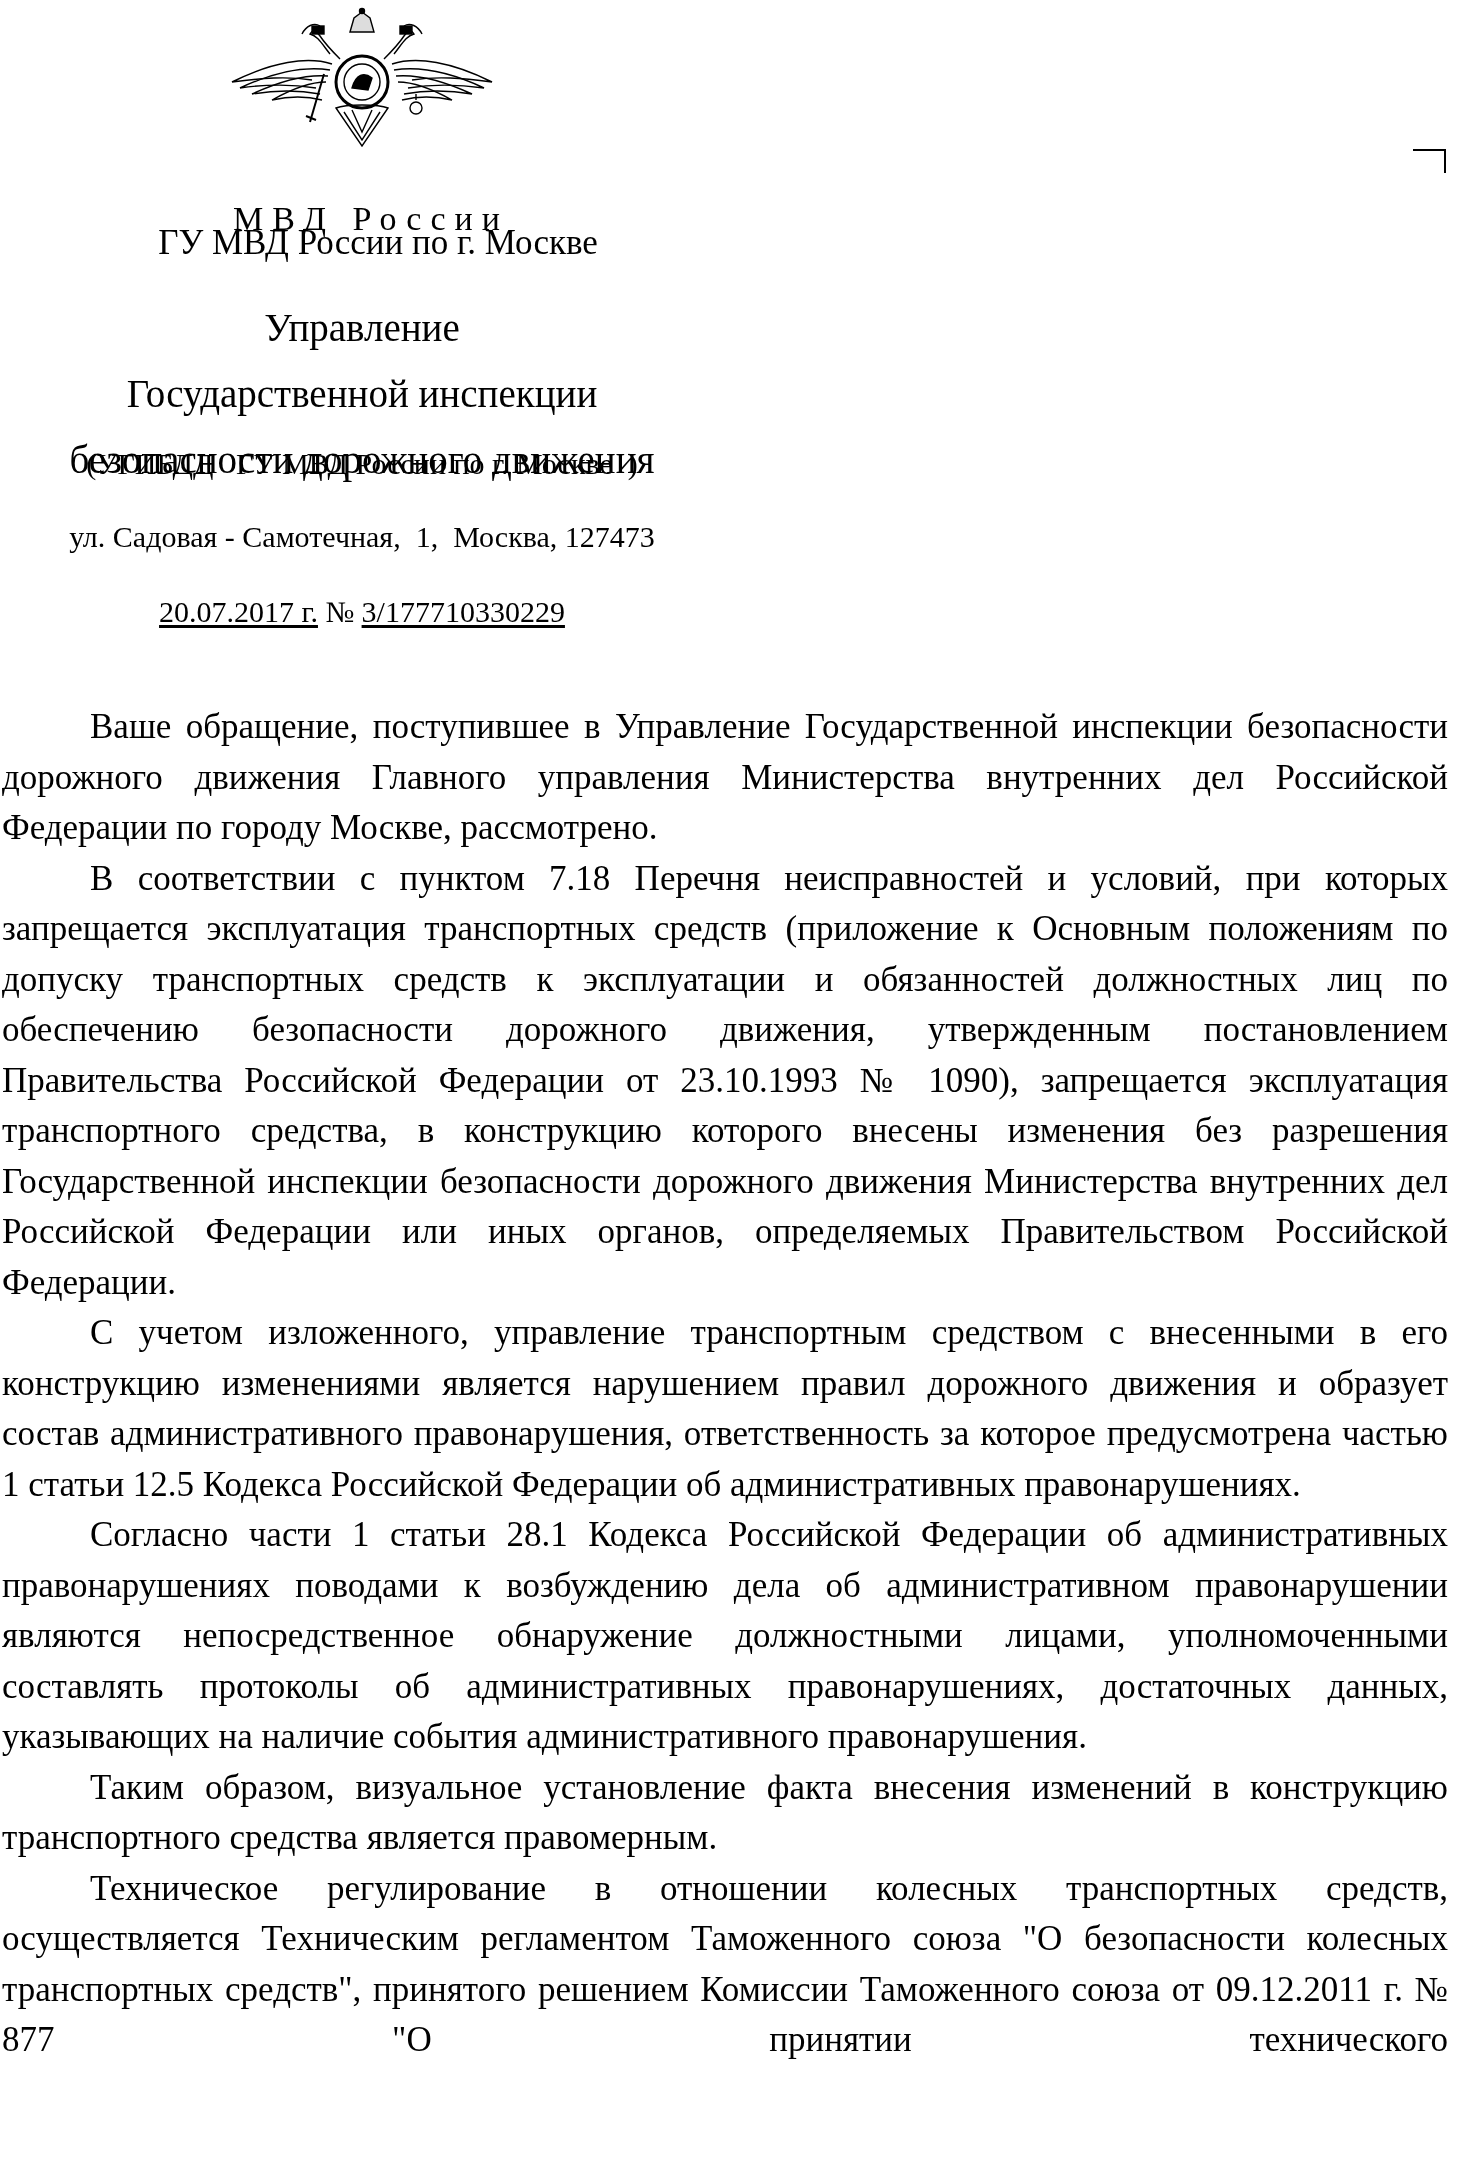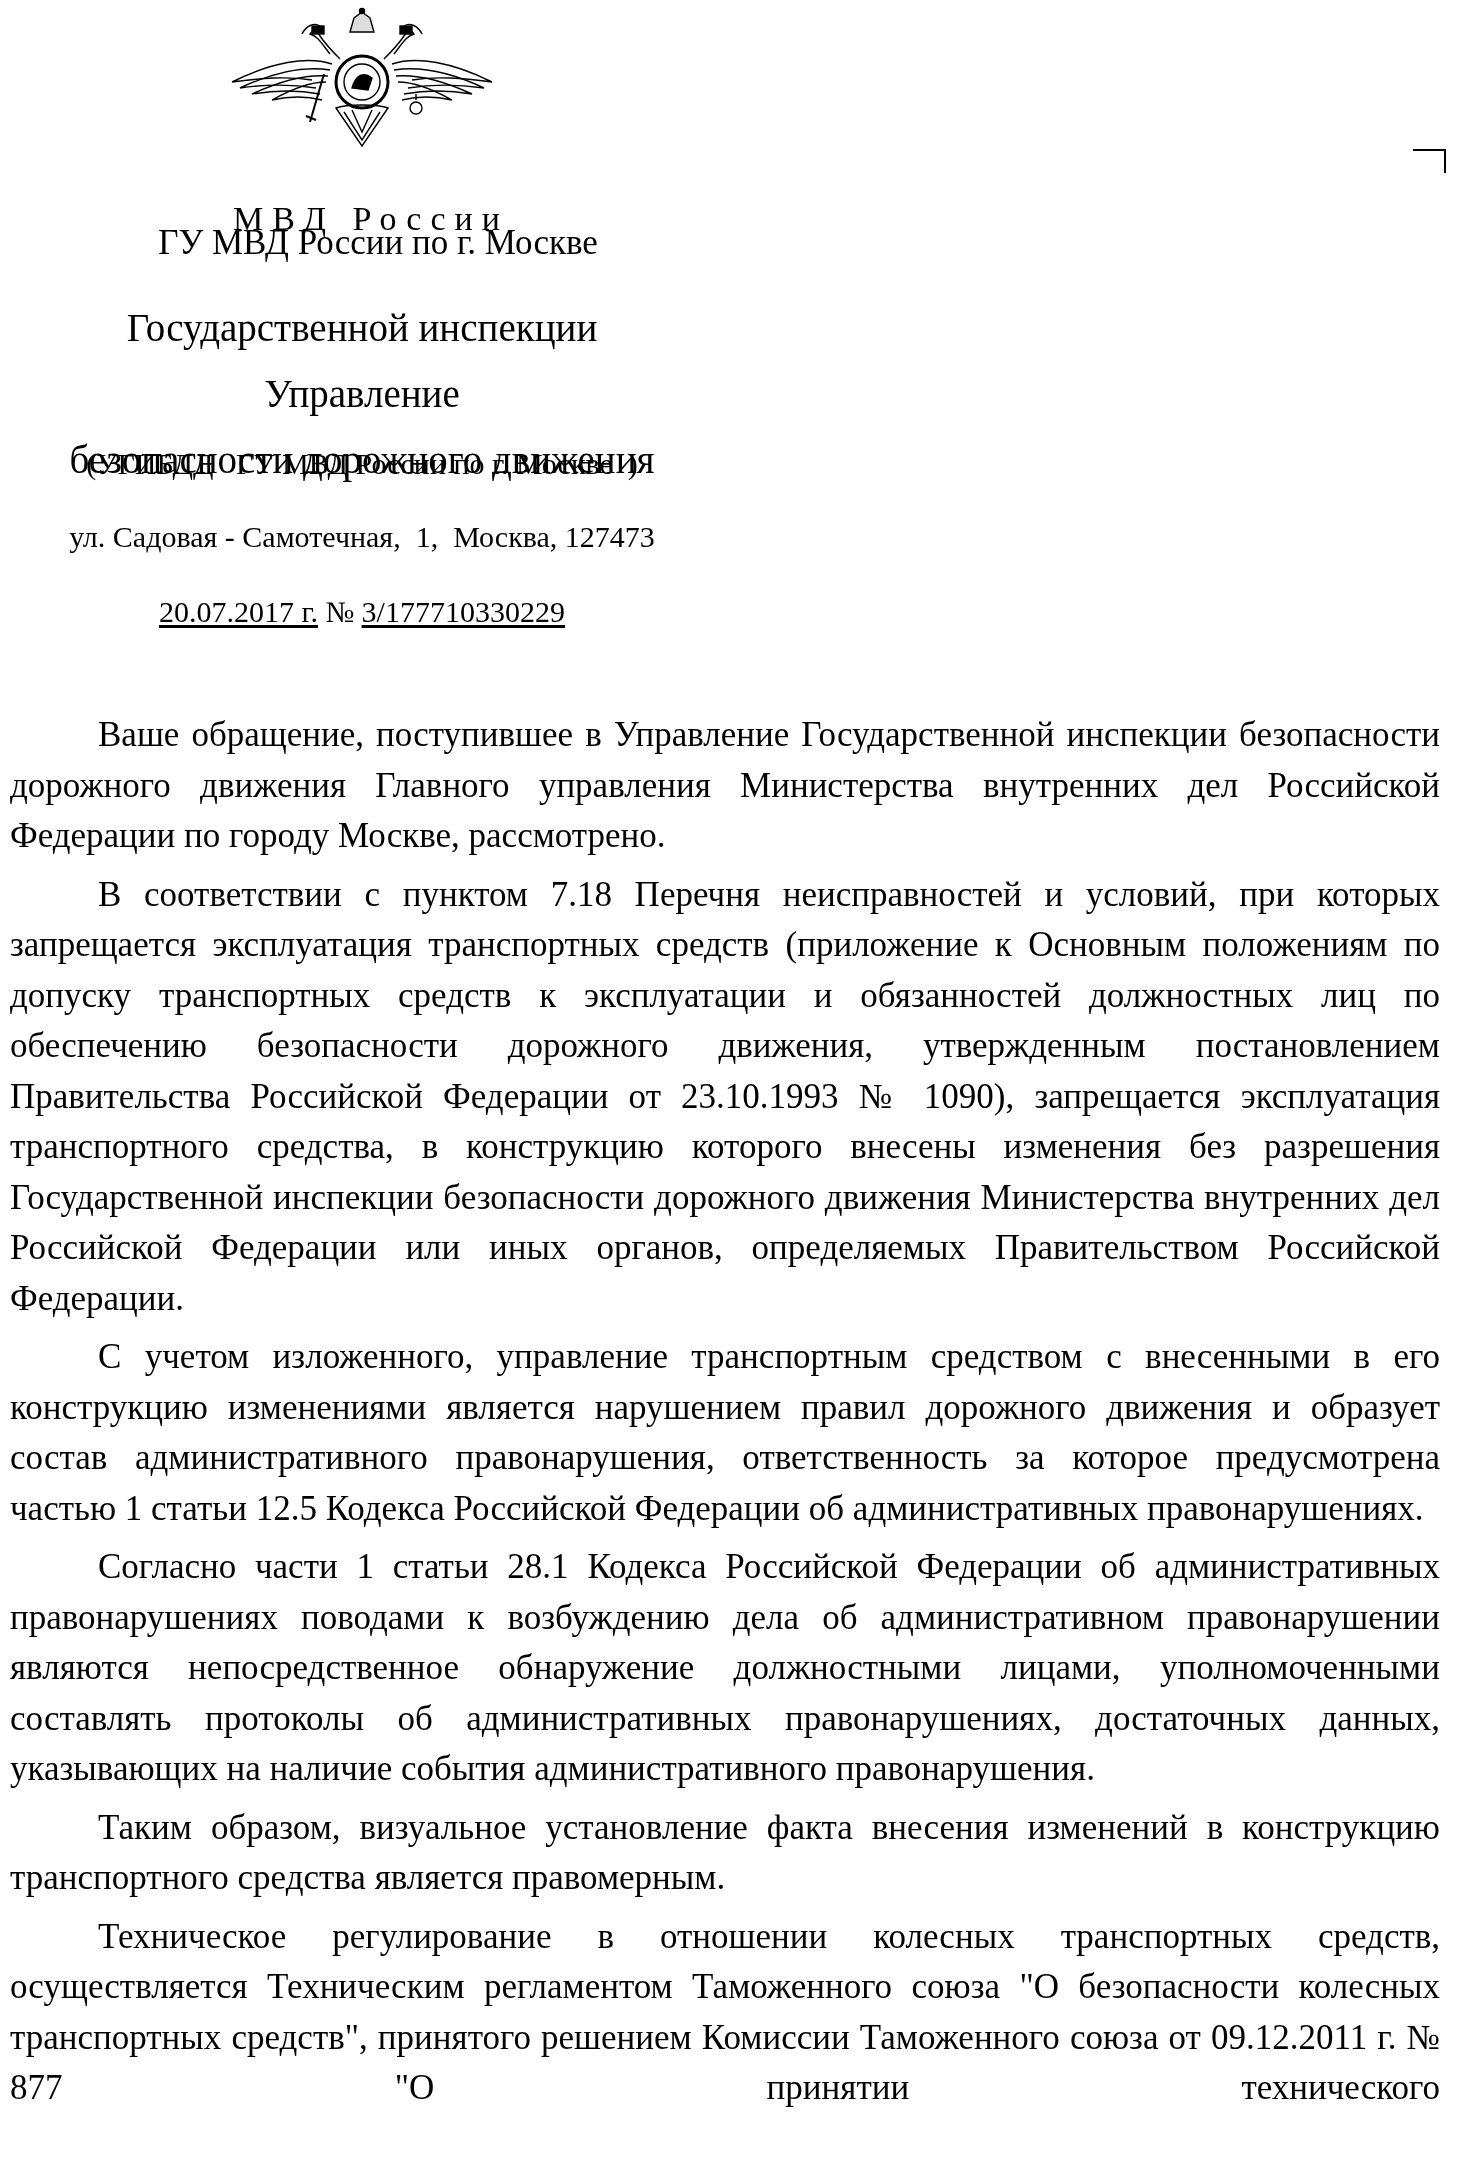--- a/index.html
+++ b/index.html
@@ -72,21 +72,21 @@
     }
     .body-text {
       position: absolute;
       left: 2px;
       top: 702px;
       width: 1446px;
       font-size: 35px;
       line-height: 50.5px;
     }
     .body-text p {
-      margin: 8px;
+      margin: 0;
       text-indent: 88px;
       text-align: justify;
       text-align-last: left;
     }
     .body-text p.last-page-para {
       text-align-last: justify;
     }
   </style>
 </head>
 <body>
@@ -127,22 +127,22 @@
     <path d="M124 104 C134 100 166 100 176 104 L150 142 Z"></path>
     <path d="M132 108 L150 136 L168 108"></path>
     <path d="M140 106 L150 128 L160 106"></path>
   </g>
 </svg>
 
 <div class="hdr hdr-mvd">МВД России</div>
 <div class="hdr hdr-gu">ГУ МВД России по г. Москве</div>
 
 <div class="hdr hdr-dept">
+  <span>Управление</span>
   <span>Государственной инспекции</span>
-  <span>Управление</span>
   <span>безопасности дорожного движения</span>
 </div>
 
 <div class="hdr hdr-abbr" style="white-space: pre;">(УГИБДД   ГУ МВД России по г. Москве  )</div>
 <div class="hdr hdr-addr" style="white-space: pre;">ул. Садовая - Самотечная,  1,  Москва, 127473</div>
 
 <div class="hdr hdr-date">
   <span class="u">20.07.2017 г.</span>
   <span>№</span>
   <span class="u">3/177710330229</span>

